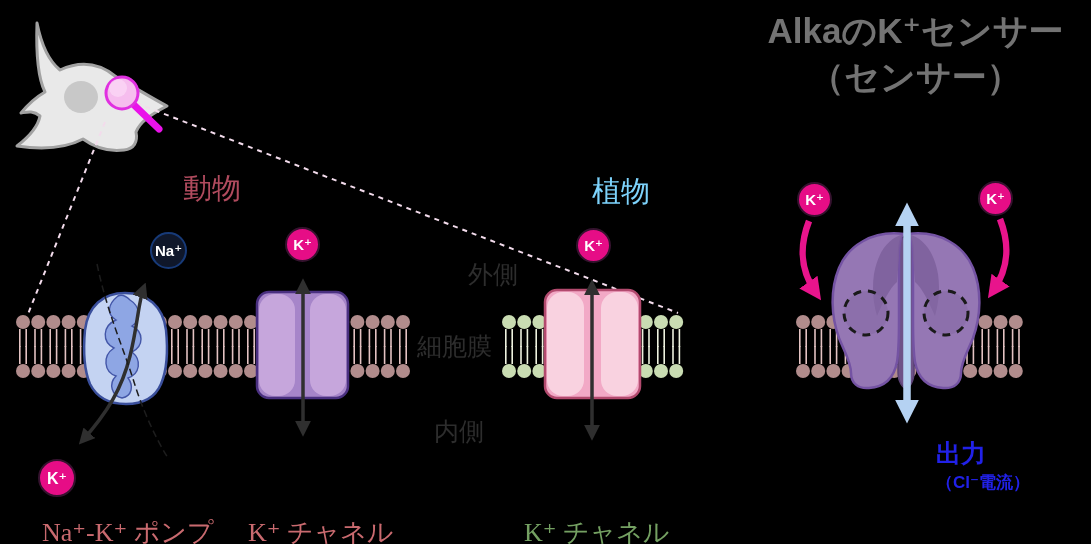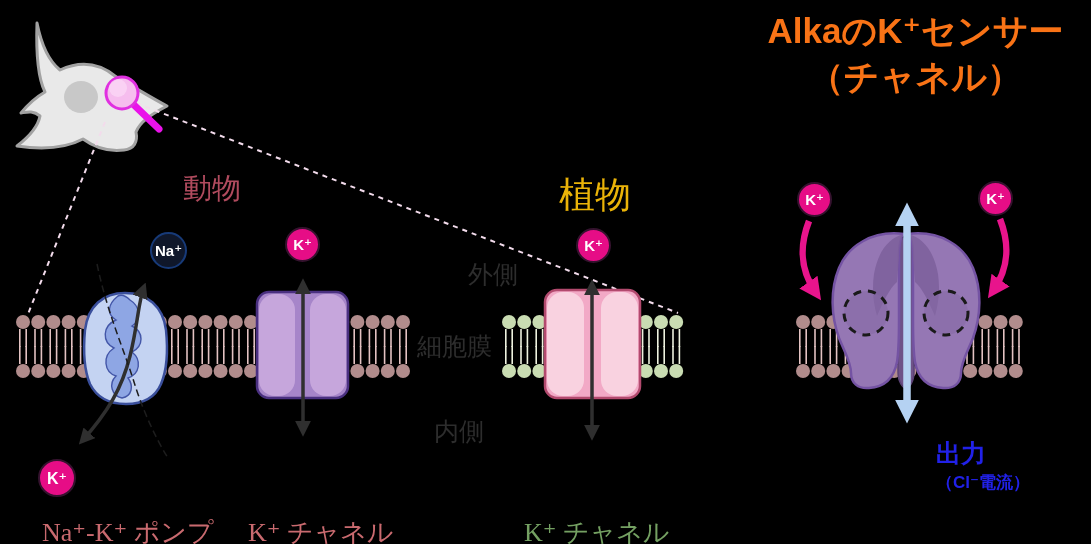--- a/index.html
+++ b/index.html
@@ -2,23 +2,23 @@
 <html><head>
 <meta charset="utf-8">
 <style>
   html,body{margin:0;padding:0;background:#000;}
   .stage{position:relative;width:1091px;height:544px;background:#000;overflow:hidden;
          font-family:"Liberation Sans","DejaVu Sans",sans-serif;}
   .stage svg{position:absolute;left:0;top:0;}
   .lbl{position:absolute;white-space:nowrap;line-height:1.1;}
   .serif{font-family:"Liberation Serif","DejaVu Serif",serif;margin-top:17px;}
   .title{position:absolute;left:740px;top:8px;width:351px;text-align:center;
-         color:#f97316;font-weight:bold;font-size:35px;line-height:1.32;}
+         color:#737373;font-weight:bold;font-size:35px;line-height:1.32;}
   .animal-label{left:183px;top:156px;font-size:29px;color:#b04b5e;}
-  .plant-label{left:559px;top:159px;font-size:36px;color:#eab308;}
+  .plant-label{left:592px;top:159px;font-size:29px;color:#7dd3fc;}
   .gray{color:#2d2d2d;font-size:25px;}
   .outside-label{left:440px;top:261px;margin-left:28px;}
   .membrane-label{left:417px;top:333px;}
   .inside-label{left:434px;top:418px;}
   .pump-label{left:42px;top:502px;font-size:26px;color:#c96a6f;}
   .kchan-animal-label{left:248px;top:502px;font-size:26px;color:#c96a6f;}
   .kchan-plant-label{left:524px;top:502px;font-size:26px;color:#74a062;}
   .output{position:absolute;left:936px;top:437px;width:124px;
           color:#2121e8;font-weight:bold;}
   .output .l1{font-size:25px;}
@@ -437,21 +437,21 @@
       <path d="M908,234 C924,238 934,252 938,274 C940,288 939,302 935,316 C928,300 922,288 915,282
                L913,258 C913,244 911,236 908,234 Z" fill="#7d5f9b" opacity="0.85"></path>
       <circle cx="866" cy="313" r="22" fill="#856aa4" fill-opacity="0.55" stroke="#1a1a1a" stroke-width="3" stroke-dasharray="8 7"></circle>
       <circle cx="946" cy="313" r="22" fill="#856aa4" fill-opacity="0.55" stroke="#1a1a1a" stroke-width="3" stroke-dasharray="8 7"></circle>
       <line x1="907" y1="212" x2="907" y2="414" stroke="#b5d2f2" stroke-width="7.5" marker-start="url(#mBlue)" marker-end="url(#mBlue)"></line>
     </g>
   </svg>
 
   <div class="title">
     <div>AlkaのK⁺センサー</div>
-    <div>（チャネル）</div>
+    <div>（センサー）</div>
   </div>
 
   <div class="lbl serif animal-label">動物</div>
   <div class="lbl serif plant-label">植物</div>
 
   <div class="lbl gray outside-label">外側</div>
   <div class="lbl gray membrane-label">細胞膜</div>
   <div class="lbl gray inside-label">内側</div>
 
   <div class="lbl serif pump-label">Na⁺-K⁺ ポンプ</div>

